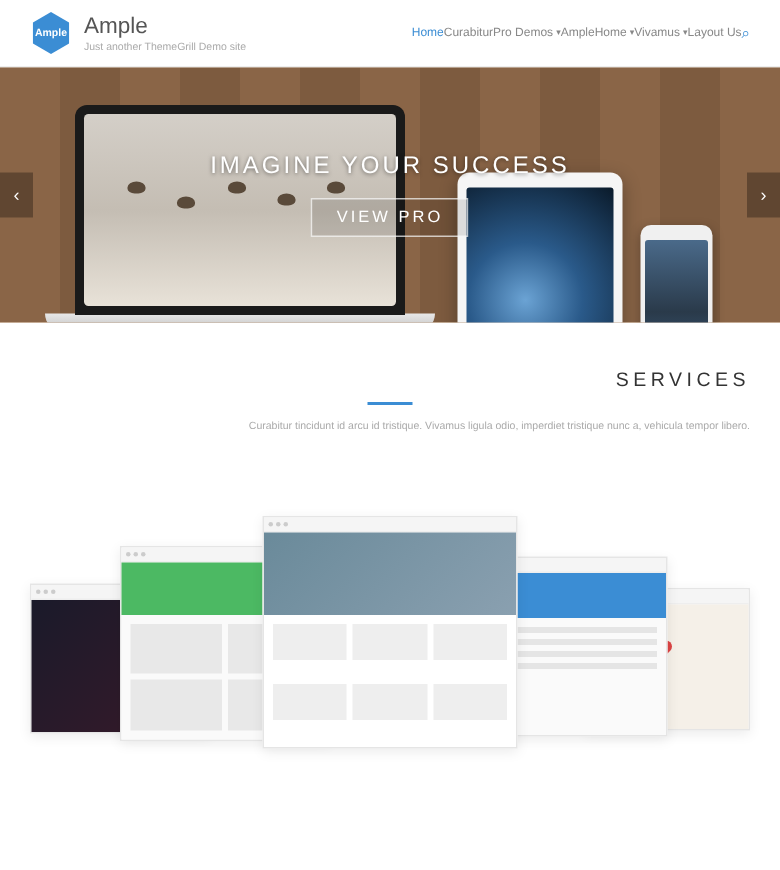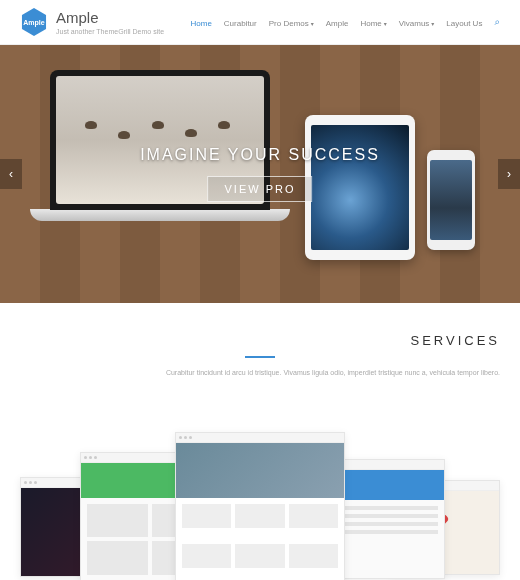--- a/index.html
+++ b/index.html
@@ -2,26 +2,26 @@
 <html><head>
 <meta charset="utf-8">
 <style>
 *{margin:0;padding:0;box-sizing:border-box}
 body{font-family:-apple-system,Helvetica,Arial,sans-serif;width:520px;background:#fff;color:#333}
 .header{display:flex;align-items:center;padding:8px 20px;border-bottom:1px solid #eee;background:#fff}
 .logo-wrap{display:flex;align-items:center;gap:8px}
 .logo-hex{width:28px;height:28px;background:#3b8dd4;clip-path:polygon(50% 0%,93% 25%,93% 75%,50% 100%,7% 75%,7% 25%);display:flex;align-items:center;justify-content:center;color:#fff;font-size:7px;font-weight:600}
 .logo-text{color:#555;font-size:15px;font-weight:500}
 .logo-sub{color:#aaa;font-size:7px;margin-top:2px}
-.nav{margin-left:auto;display:flex;align-items:flex-end;gap:12px}
+.nav{margin-left:auto;display:flex;align-items:flex-start;}
 .nav-item{color:#888;font-size:8px;cursor:pointer;display:flex;align-items:center;gap:2px}
 .nav-item.active{color:#3b8dd4}
 .caret{font-size:6px}
 .search-ic{color:#3b8dd4;font-size:10px;cursor:pointer}
-.hero{position:relative;height:258px;background:linear-gradient(180deg,#9d7a5a 0%,#8a6b4f 35%,#b0885f 100%);overflow:hidden}
+.hero{position:relative;height:170px;background:linear-gradient(180deg,#9d7a5a 0%,#8a6b4f 35%,#b0885f 100%);overflow:hidden}
 .wood{position:absolute;inset:0;background:repeating-linear-gradient(90deg,#8a6547,#8a6547 40px,#7d5b3f 40px,#7d5b3f 80px)}
 .laptop{position:absolute;left:30px;top:25px;width:260px;height:170px}
 .laptop-screen{width:220px;height:140px;margin:0 auto;background:#1a1a1a;border-radius:8px 8px 0 0;padding:6px;position:relative}
 .laptop-disp{width:100%;height:100%;background:linear-gradient(180deg,#d4cfc8 0%,#c4bdb3 50%,#e8e2d8 100%);border-radius:3px;position:relative;overflow:hidden}
 .laptop-rocks{position:absolute;top:35%;left:10%;right:10%;height:30%}
 .rock{position:absolute;width:12px;height:8px;background:#5a4a3a;border-radius:50% 50% 40% 40%}
 .laptop-base{width:260px;height:12px;background:linear-gradient(180deg,#e8e8e8,#c0c0c0);border-radius:0 0 12px 12px;margin-top:-1px}
 .tablet{position:absolute;right:105px;top:70px;width:110px;height:145px;background:#f5f5f5;border-radius:8px;padding:10px 6px;box-shadow:0 4px 12px rgba(0,0,0,0.3)}
 .tablet-disp{width:100%;height:100%;background:radial-gradient(circle at 40% 60%,#6ba3d4 0%,#2a5a8a 40%,#0a1a2a 100%);border-radius:2px;position:relative}
 .phone{position:absolute;right:45px;top:105px;width:48px;height:100px;background:#f0f0f0;border-radius:7px;padding:10px 3px;box-shadow:0 3px 8px rgba(0,0,0,0.3)}

